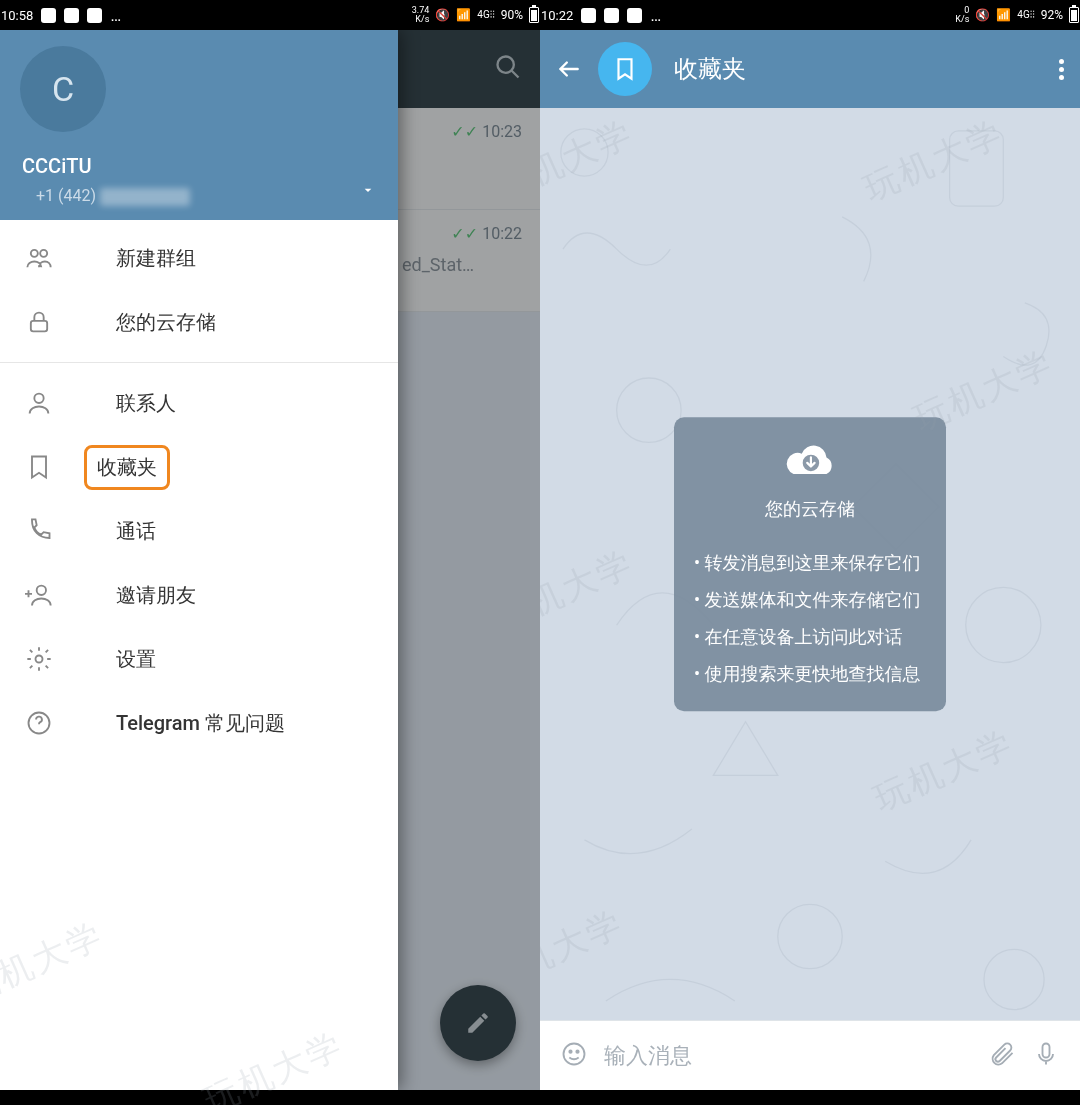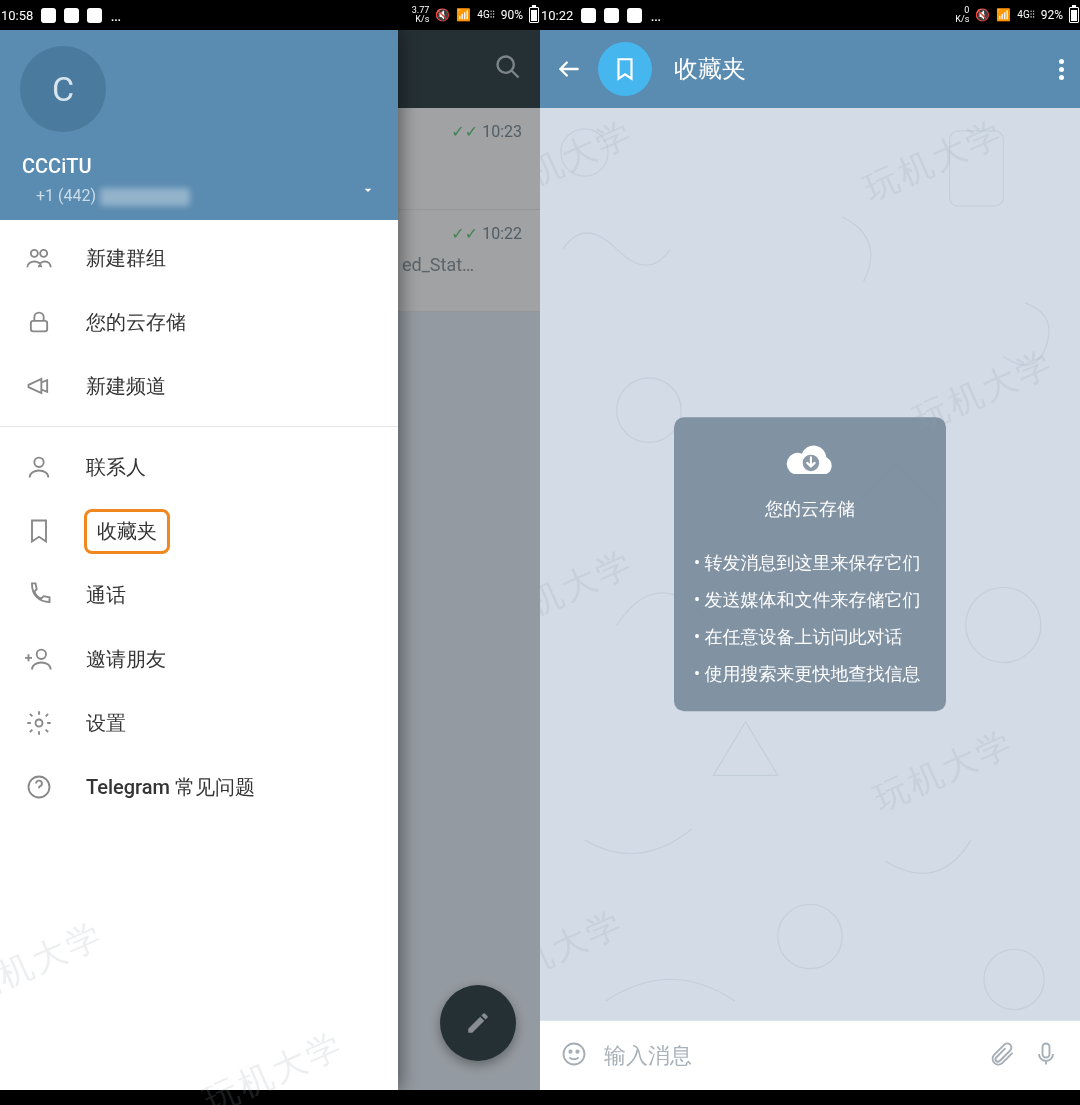--- a/index.html
+++ b/index.html
@@ -37,21 +37,21 @@
   .acct-name { position: absolute; left: 22px; bottom: 42px; font-size: 20px; font-weight: 500; }
   .acct-phone { position: absolute; left: 36px; bottom: 14px; font-size: 16px; color: #cbdbe8; }
   .acct-phone .blur { display: inline-block; width: 90px; height: 18px; background: rgba(255,255,255,.35); filter: blur(3px); vertical-align: middle; border-radius: 3px; }
   .chev { position: absolute; right: 22px; bottom: 18px; }
   .chev svg { width: 16px; height: 16px; }
 
   .menu { padding-top: 6px; }
   .menu-item { height: 64px; display: flex; align-items: center; padding-left: 24px; gap: 32px; cursor: pointer; position: relative; }
   .menu-item .mi-ic { width: 30px; height: 30px; display: flex; align-items: center; justify-content: center; }
   .menu-item .mi-ic svg { width: 28px; height: 28px; stroke: #888; fill: none; stroke-width: 1.6; }
-  .menu-item .mi-label { font-size: 20px; color: #343434; font-weight: 500; }
+  .menu-item .mi-label { font-size: 20px; color: #343434; font-weight: 500; margin-left: 30px; }
   .menu-divider { height: 1px; background: #e6e6e6; margin: 8px 0; }
   .highlight-box { position: absolute; left: 84px; top: 10px; padding: 6px 10px; border: 3px solid #f0871f; border-radius: 8px; font-size: 20px; color: #343434; font-weight: 500; }
 
   
   .r-header { position: absolute; top: 30px; left: 0; right: 0; height: 78px; background: #5a8bb0; display: flex; align-items: center; padding: 0 16px; gap: 16px; }
   .r-header svg { width: 26px; height: 26px; }
   .back-btn { display: flex; align-items: center; }
   .sav-avatar { width: 54px; height: 54px; border-radius: 50%; background: #46b6ef; display: flex; align-items: center; justify-content: center; }
   .sav-title { color: #fff; font-size: 24px; font-weight: 500; margin-left: 6px; }
   .more-btn { margin-left: auto; }
@@ -133,28 +133,20 @@
         </div>
         <div class="menu-item">
           <span class="mi-ic">
               <svg viewBox="0 0 24 24">
                 <rect x="5" y="11" width="14" height="9" rx="2"></rect>
                 <path d="M8 11V8a4 4 0 0 1 8 0v3"></path>
               </svg>
             </span>
           <span class="mi-label">您的云存储</span>
         </div>
-        <div class="menu-item">
-          <span class="mi-ic">
-              <svg viewBox="0 0 24 24">
-                <path d="M3 11v2l11 5V6L3 11zM14 9l5-2v10l-5-2"></path>
-              </svg>
-            </span>
-          <span class="mi-label">新建频道</span>
-        </div>
 
         <div class="menu-divider"></div>
 
         <div class="menu-item">
           <span class="mi-ic">
               <svg viewBox="0 0 24 24">
                 <circle cx="12" cy="8" r="4"></circle>
                 <path d="M4 21c0-4 4-6 8-6s8 2 8 6"></path>
               </svg>
             </span>
@@ -208,21 +200,21 @@
 
     <div class="status-bar" style="position:absolute;top:0;left:0;right:0">
       <div class="sb-left">
         <span>10:58</span>
         <span class="sb-ico"></span>
         <span class="sb-ico"></span>
         <span class="sb-ico"></span>
         <span class="sb-dots"></span>
       </div>
       <div class="sb-right">
-        <span class="sb-speed"><span>3.77</span><br><span>K/s</span></span>
+        <span class="sb-speed"><span>3.74</span><br><span>K/s</span></span>
         <span>🔇</span>
         <span>📶</span>
         <span style="font-size:10px"><span>4G</span>⫶⫶</span>
         <span>90%</span>
         <span class="sb-batt"></span>
       </div>
     </div>
     <div class="nav-bar"></div>
 
     <span class="wm" style="left:-40px; top:940px">玩机大学</span>

